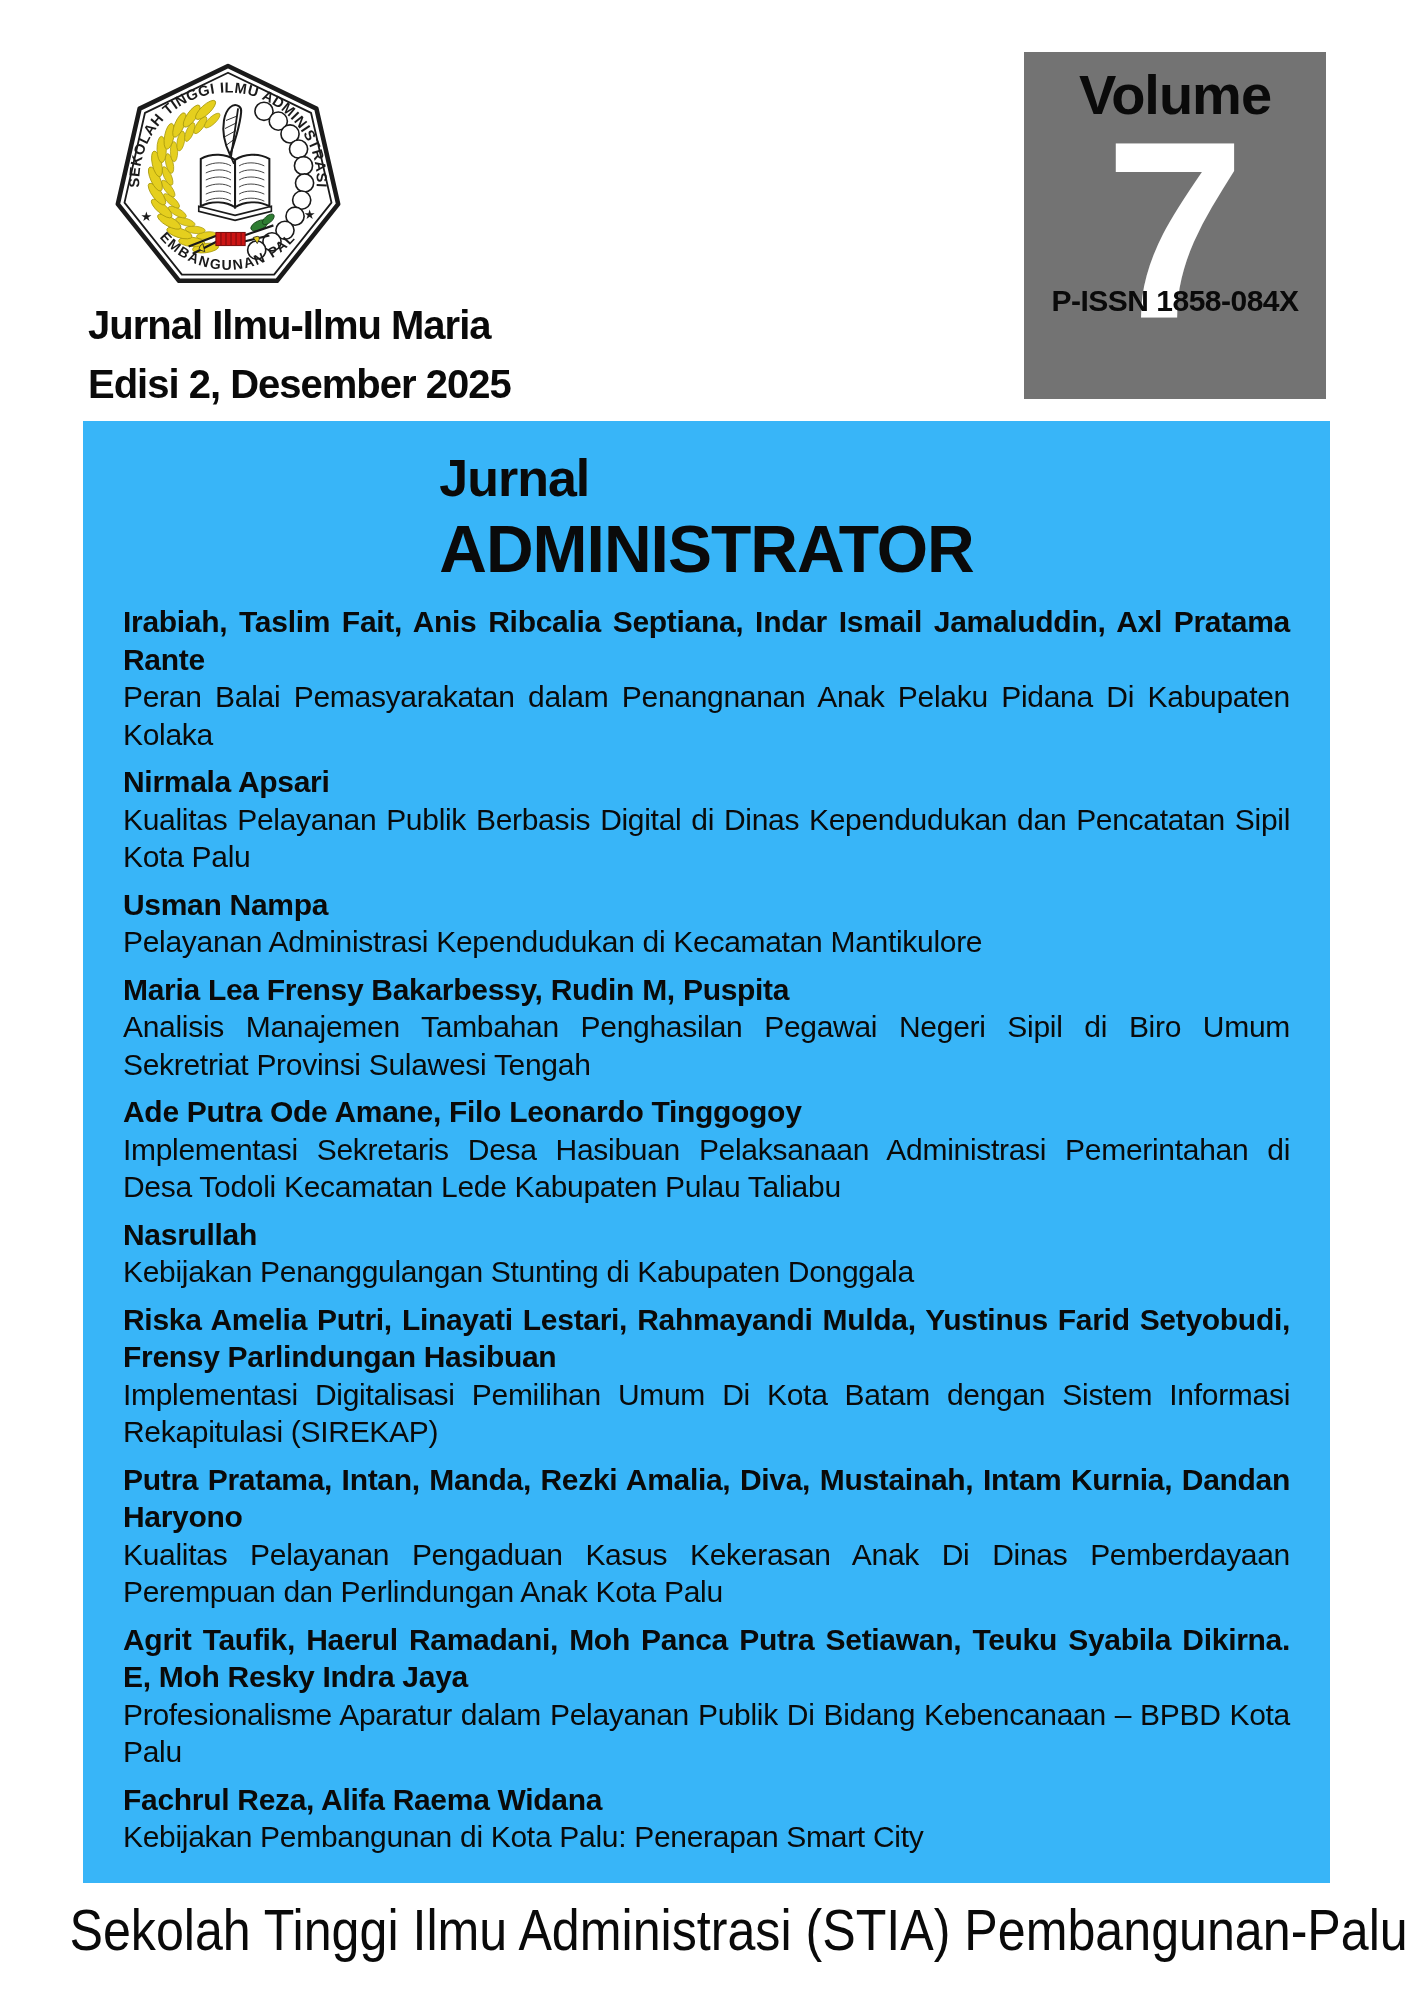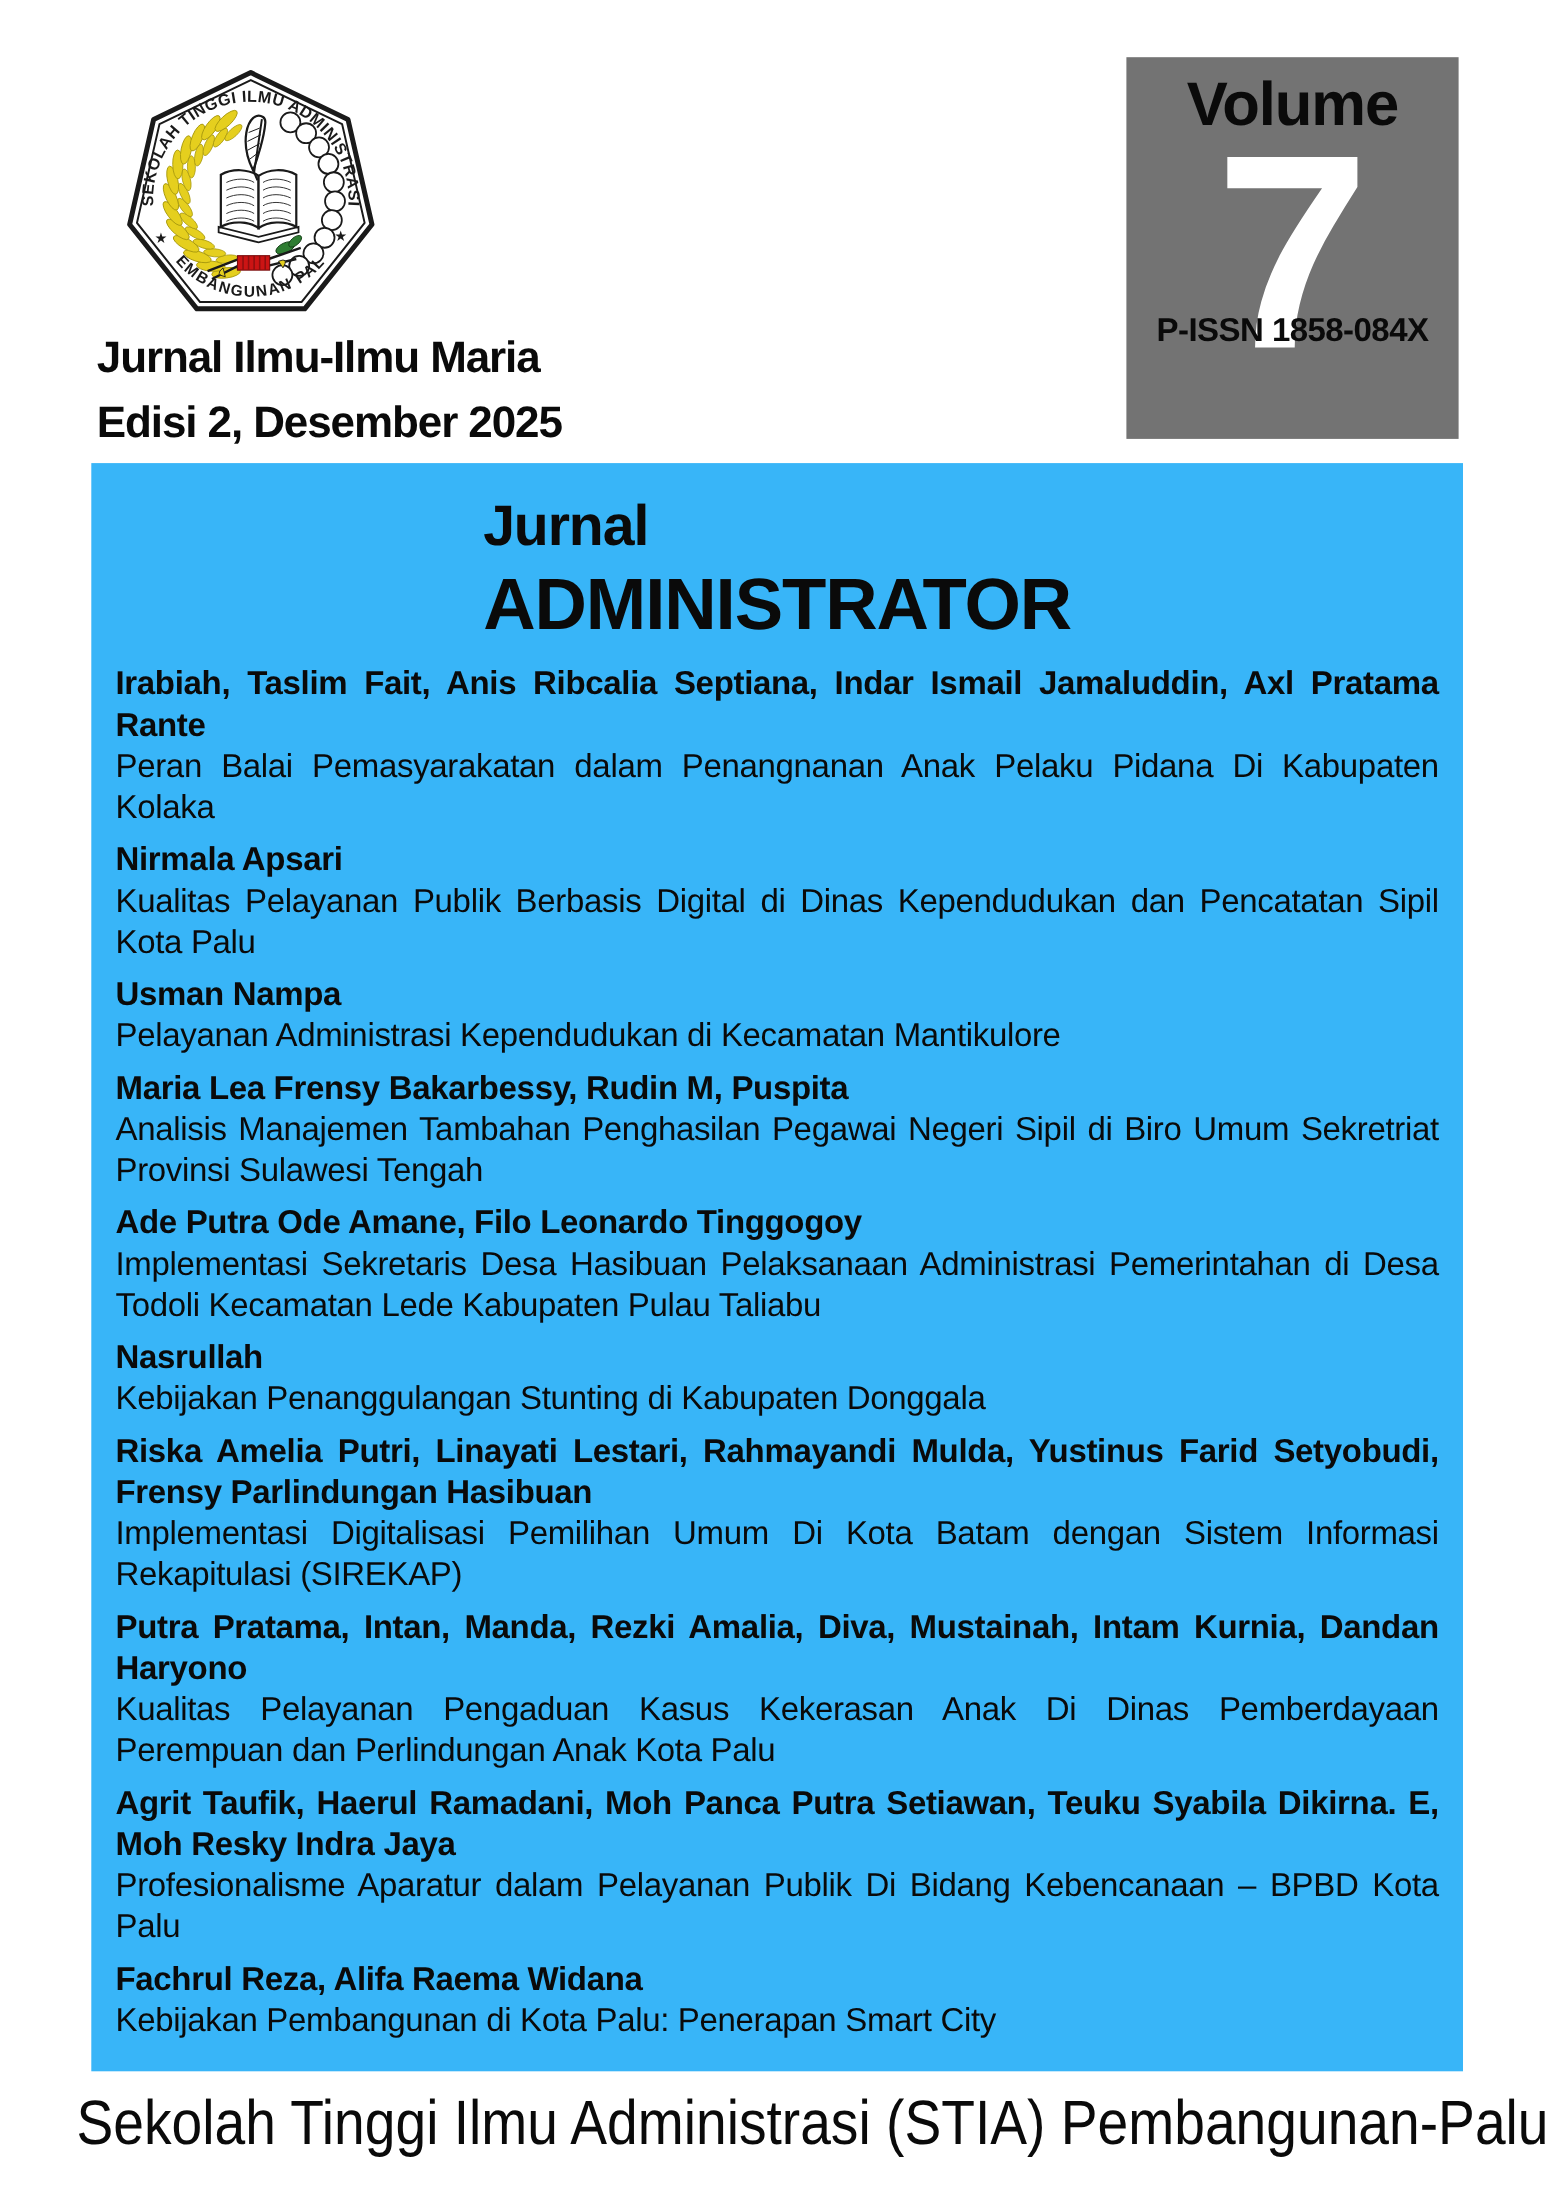--- a/index.html
+++ b/index.html
@@ -32,21 +32,21 @@
     color:#ffffff; z-index:1;
   }
   .volume-issn {
     position:absolute; top:232px; left:0; right:0;
     font-weight:bold; font-size:30px; letter-spacing:-0.5px; z-index:2;
   }
 
   
   .main-box {
     position:absolute; left:83px; top:421px; width:1247px; height:1462px;
-    padding:0 22px;
+    padding:0 40px;
   }
   .journal-title { width:fit-content; margin:24px auto 16px; text-align:left; }
   .journal-title .t1 { font-weight:bold; font-size:52px; line-height:66px; letter-spacing:-1px; }
   .journal-title .t2 { font-weight:bold; font-size:66px; line-height:76px; letter-spacing:-1px; }
 
   .entries { }
   .entry { margin-bottom:10px; }
   .entry p {
     font-size:30px; line-height:37.5px; letter-spacing:-0.3px;
     text-align:justify;

